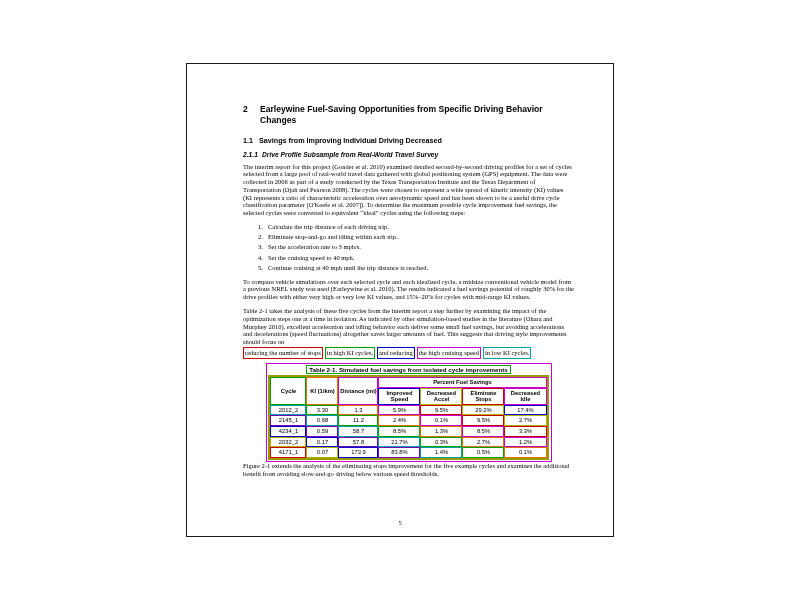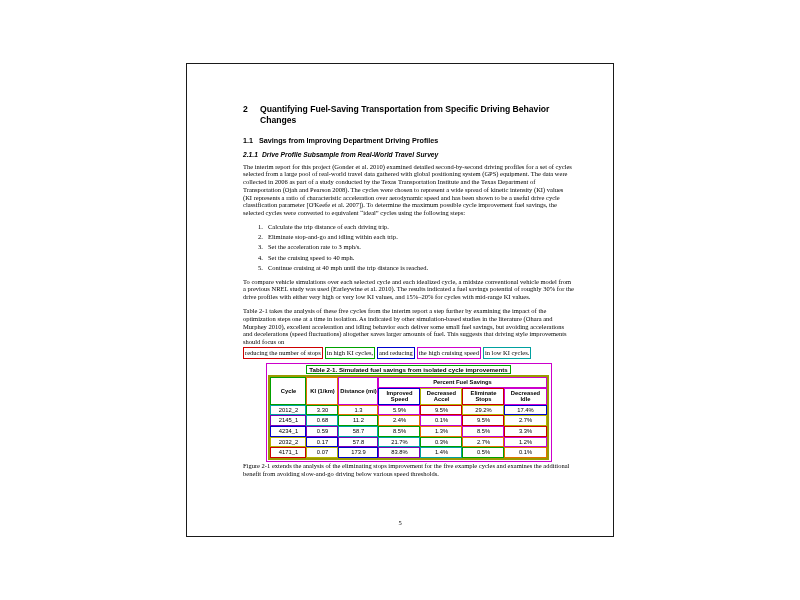--- a/index.html
+++ b/index.html
@@ -67,26 +67,26 @@
 </style>
 </head>
 <body>
 
 <div class="canvas">
   <div class="page">
     <div class="content">
 
       <h1 class="sec">
         <span class="num">2</span>
-        <span>Quantifying Fuel-Saving Transportation from Specific Driving Behavior Changes</span>
+        <span>Earleywine Fuel-Saving Opportunities from Specific Driving Behavior Changes</span>
       </h1>
 
       <h2 class="sec">
         <span class="num">1.1</span>
-        <span>Savings from Improving Department Driving Profiles</span>
+        <span>Savings from Improving Individual Driving Decreased</span>
       </h2>
 
       <h3 class="sec">
         <span class="num">2.1.1</span>
         <span>Drive Profile Subsample from Real-World Travel Survey</span>
       </h3>
 
       <p class="body">The interim report for this project (Gonder et al. 2010) examined detailed second-by-second driving profiles for a set of cycles selected from a large pool of real-world travel data gathered with global positioning system (GPS) equipment. The data were collected in 2006 as part of a study conducted by the Texas Transportation Institute and the Texas Department of Transportation (Ojah and Pearson 2008). The cycles were chosen to represent a wide spread of kinetic intensity (KI) values (KI represents a ratio of characteristic acceleration over aerodynamic speed and has been shown to be a useful drive cycle classification parameter [O'Keefe et al. 2007]). To determine the maximum possible cycle improvement fuel savings, the selected cycles were converted to equivalent “ideal” cycles using the following steps:</p>
 
       <div class="steps">

